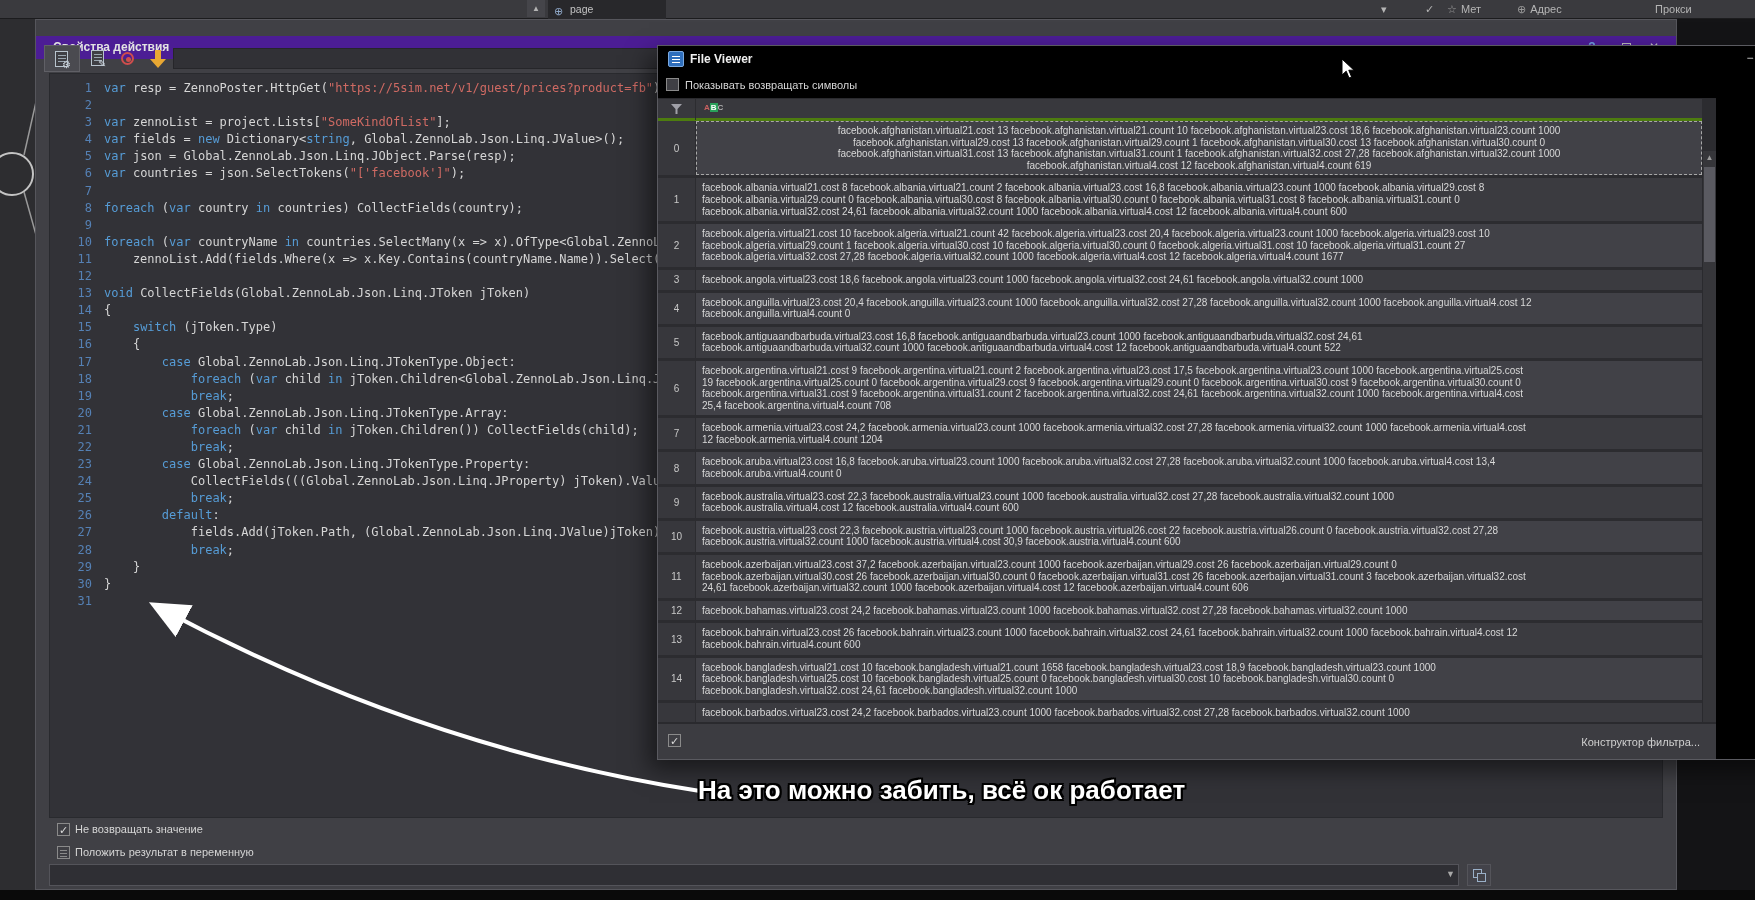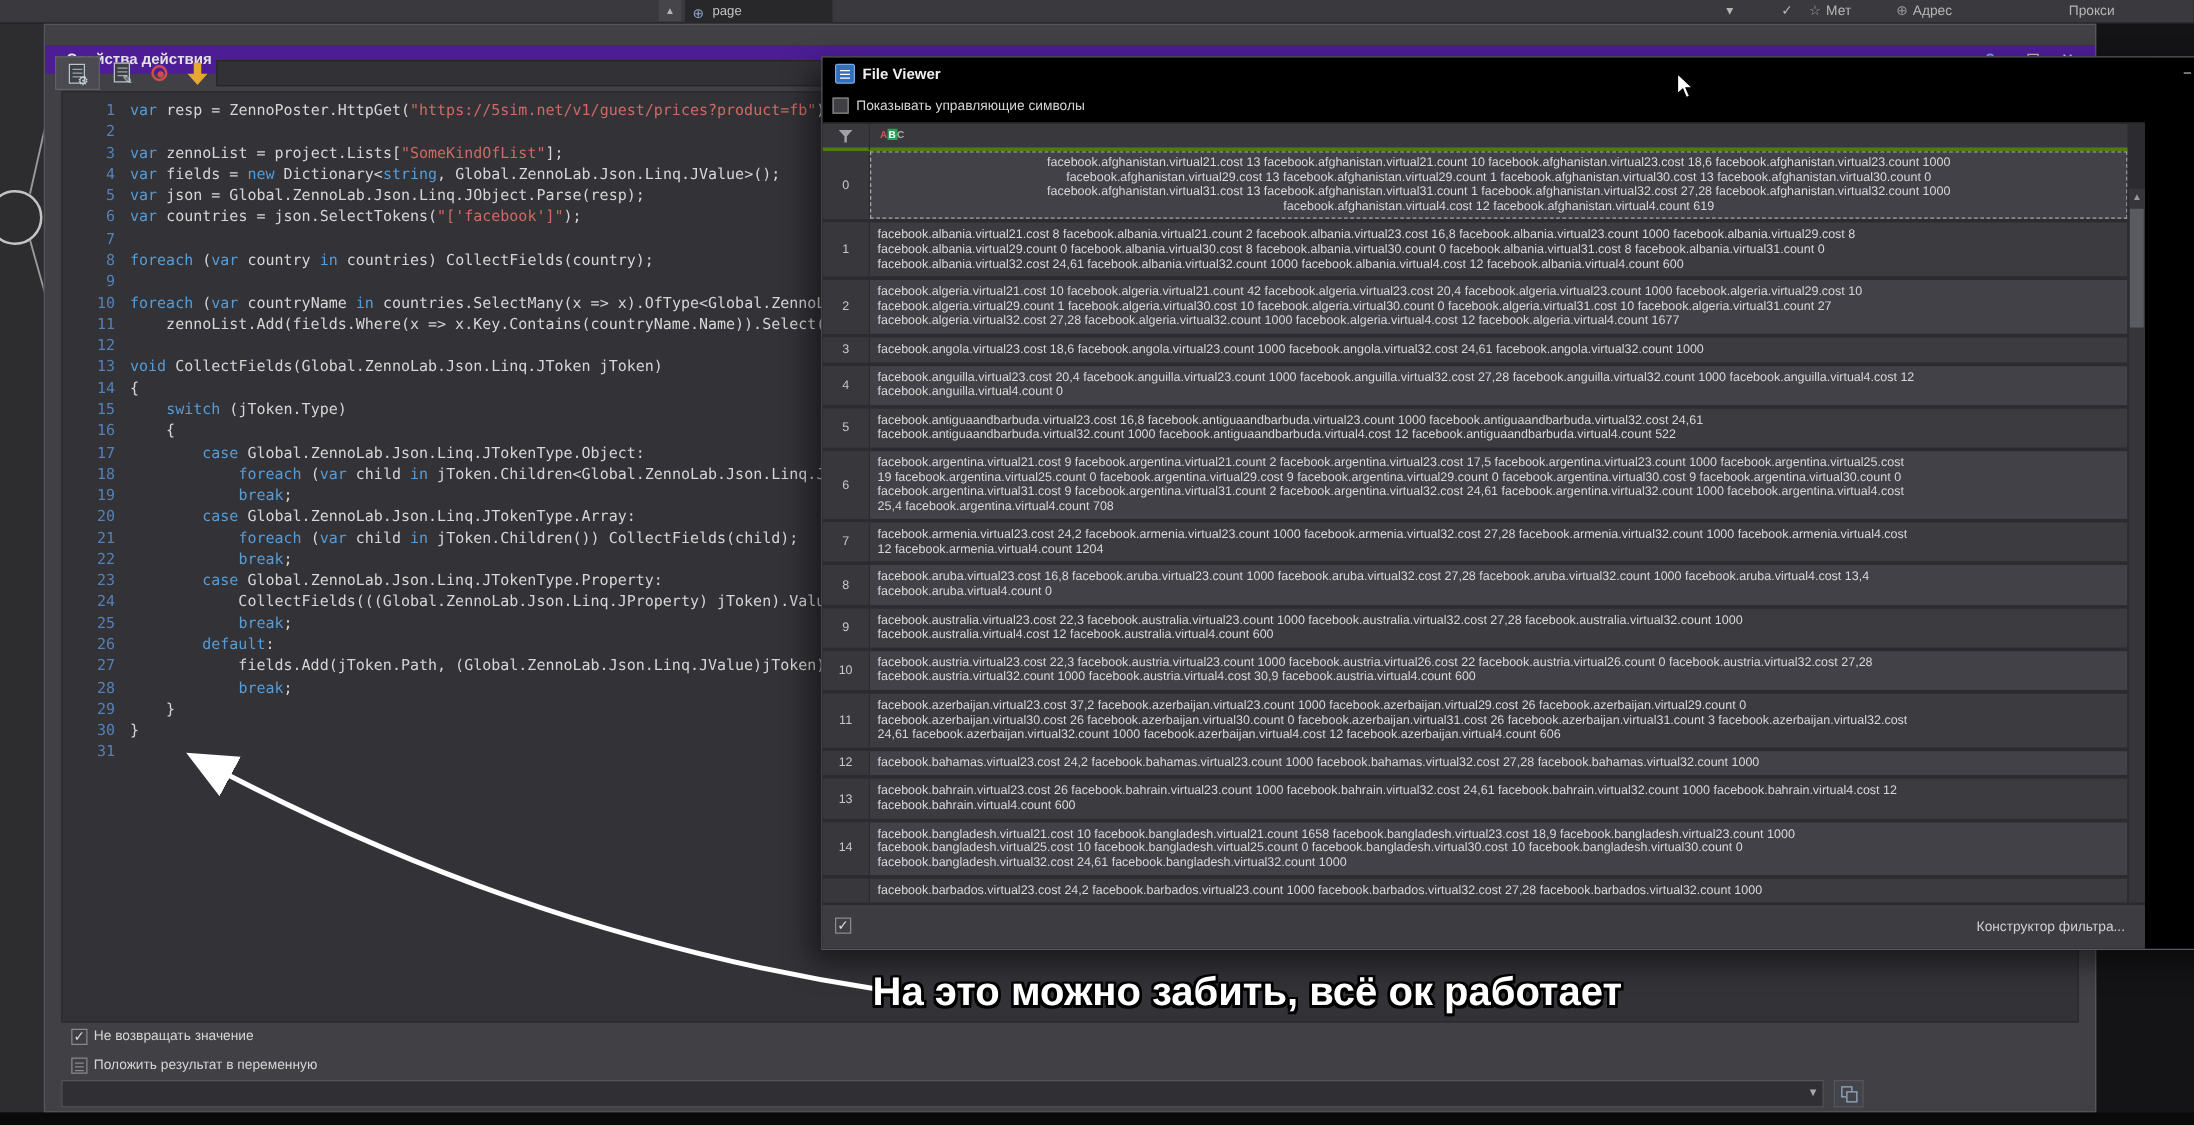--- a/index.html
+++ b/index.html
@@ -89,21 +89,21 @@
   .gline { font-size:10px; line-height:11.6px; color:#d8d8d8; white-space:nowrap; }
   #fv-scroll { left:1044px; top:52px; width:14px; height:625px; background:#36363a; border-left:1px solid #2a2a2e; }
   #fv-scroll .arr { position:absolute; left:0; width:13px; height:14px; color:#9a9a9a; font-size:8px;
                     text-align:center; line-height:14px; }
   #fv-thumb { position:absolute; left:1px; top:16px; width:11px; height:95px; background:#5a5a61; }
   #fv-bottom { left:0; top:677px; width:1058px; height:36px; background:#3c3c41; border-top:1px solid #2a2a2e; }
   #fv-bottom .cb { left:10px; top:10px; }
   #filter-builder { position:absolute; right:16px; top:12px; font-size:11px; color:#d0d0d0;margin-left:12px; }
 
   
-  #caption { left:698px; top:775px; font-size:32px; font-weight:bold; color:#ffffff; white-space:nowrap;
+  #caption { left:698px; top:775px; font-size:26px; font-weight:bold; color:#ffffff; white-space:nowrap;
              text-shadow:-2px -2px 0 #000, 2px -2px 0 #000, -2px 2px 0 #000, 2px 2px 0 #000,
                          0 -2px 0 #000, 0 2px 0 #000, -2px 0 0 #000, 2px 0 0 #000; }
   #arrow-svg, #cursor-svg, #node-svg { position:absolute; pointer-events:none; }
   #arrow-svg { left:0; top:0; }
   #cursor-svg { left:1341px; top:58px; }
   #node-svg { left:0; top:0; }
   #black-bottom { left:0; top:890px; width:1755px; height:10px; background:#0a0a0a; }
 </style>
 </head>
 <body>
@@ -227,21 +227,21 @@
         <i></i>
         <i></i>
       </span>
     <span class="t">File Viewer</span>
     <span class="winbtn" style="right:98px; top:4px;">−</span>
     <span class="maxbox" style="right:58px; top:8px;"></span>
     <span class="winbtn" style="right:12px; top:4px;">✕</span>
   </div>
   <div class="abs" id="fv-cbrow">
     <span class="cb" style="left:8px; top:2px;"></span>
-    <span class="cb-label" style="left:27px; top:3px;">Показывать управляющие символы</span>
+    <span class="cb-label" style="left:27px; top:3px;">Показывать возвращать символы</span>
   </div>
   <div class="abs" id="fv-grid">
     <div class="abs" id="filter-row">
       <span id="funnel-cell">
         <svg width="14" height="13" style="position:absolute;left:12px;top:4px;">
           <path d="M1 1 h11 l-4.5 5 v5 h-2 v-5 z" fill="#a0a0a8"></path>
         </svg>
       </span>
       <span id="abc-icon"><span class="a">A</span><span class="b">B</span><span class="c">C</span></span>
     </div>

